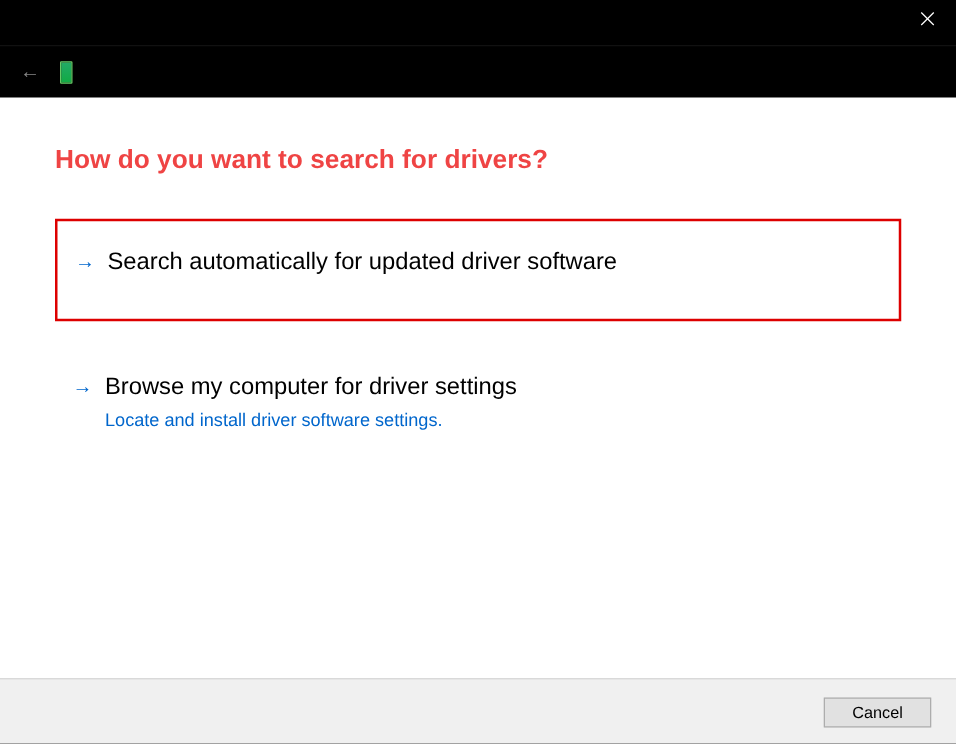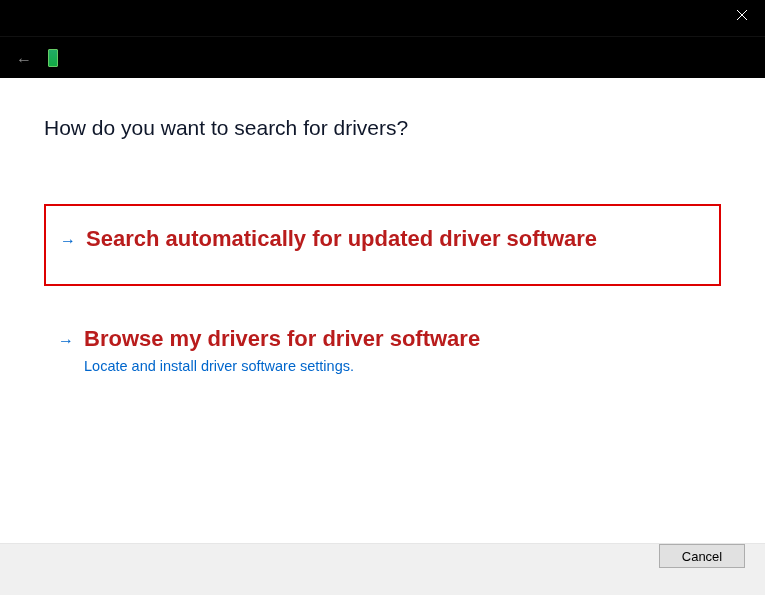--- a/index.html
+++ b/index.html
@@ -42,61 +42,61 @@
       position: relative;
     }
 
     .content {
       flex: 1;
       background: #fff;
       padding: 38px 44px 0 44px;
       position: relative;
     }
     .heading {
-      color: #0f172a;
+      color: #ef4444;
       font-size: 21px;
-      font-weight: 400;
-      margin-bottom: 64px;
+      font-weight: 700;
+      margin-bottom: 35px;
     }
 
     .option {
       padding: 10px 14px 14px 14px;
       margin-bottom: 24px;
       cursor: pointer;
     }
     .option.highlighted {
       border: 2px solid #d00;
       padding: 20px 22px 28px 14px;
       margin-bottom: 30px;
     }
     .opt-row { display: flex; align-items: flex-start; gap: 10px; }
     .opt-arrow {
       color: #0066cc;
       font-size: 16px;
       line-height: 26px;
     }
     .opt-body { flex: 1; }
     .opt-title {
-      color: #b91c1c;
-      font-size: 22px;
-      font-weight: 700;
+      color: #000000;
+      font-size: 19px;
+      font-weight: 400;
       line-height: 26px;
       margin-bottom: 4px;
     }
     .opt-desc {
       color: #0066cc;
       font-size: 14.5px;
       line-height: 20px;
     }
 
     .footer {
       height: 52px;
       background: #f0f0f0;
       display: flex;
-      align-items: flex-start;
+      align-items: center;
       justify-content: flex-end;
       padding-right: 20px;
       border-top: 1px solid #e6e6e6;
     }
     .cancel-btn {
       min-width: 86px;
       height: 24px;
       background: #e1e1e1;
       border: 1px solid #adadad;
       font-size: 13px;
@@ -130,21 +130,21 @@
       <div class="opt-body">
         <div class="opt-title">Search automatically for updated driver software</div>
       </div>
     </div>
   </div>
 
   <div class="option">
     <div class="opt-row">
       <span class="opt-arrow">→</span>
       <div class="opt-body">
-        <div class="opt-title">Browse my drivers for driver software</div>
+        <div class="opt-title">Browse my computer for driver settings</div>
         <div class="opt-desc">Locate and install driver software settings.</div>
       </div>
     </div>
   </div>
 </div>
 
 <div class="footer">
   <button class="cancel-btn">Cancel</button>
 </div>
 

